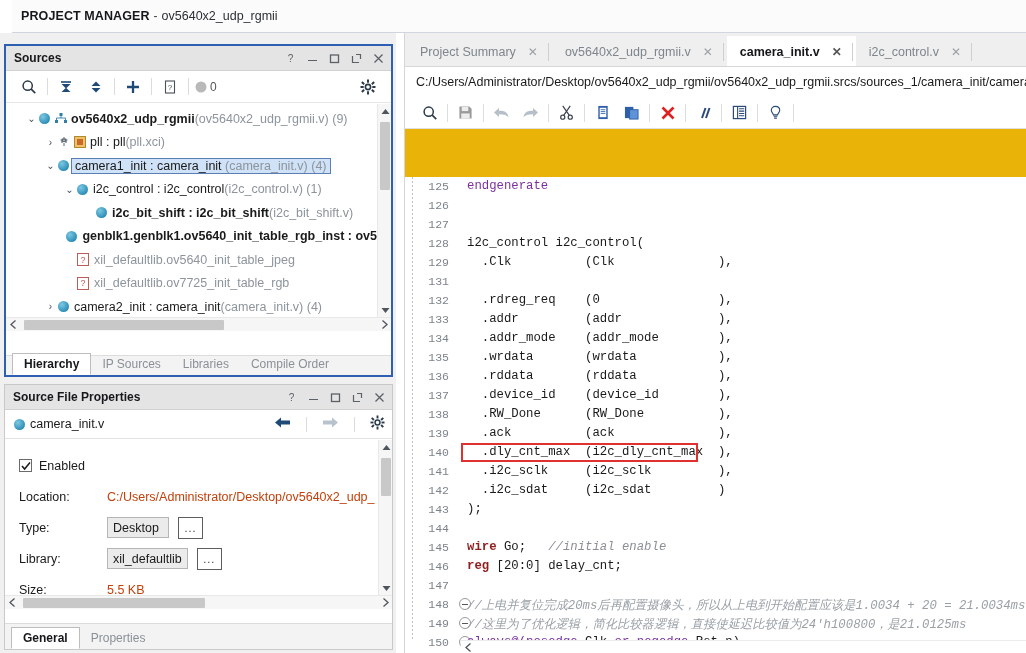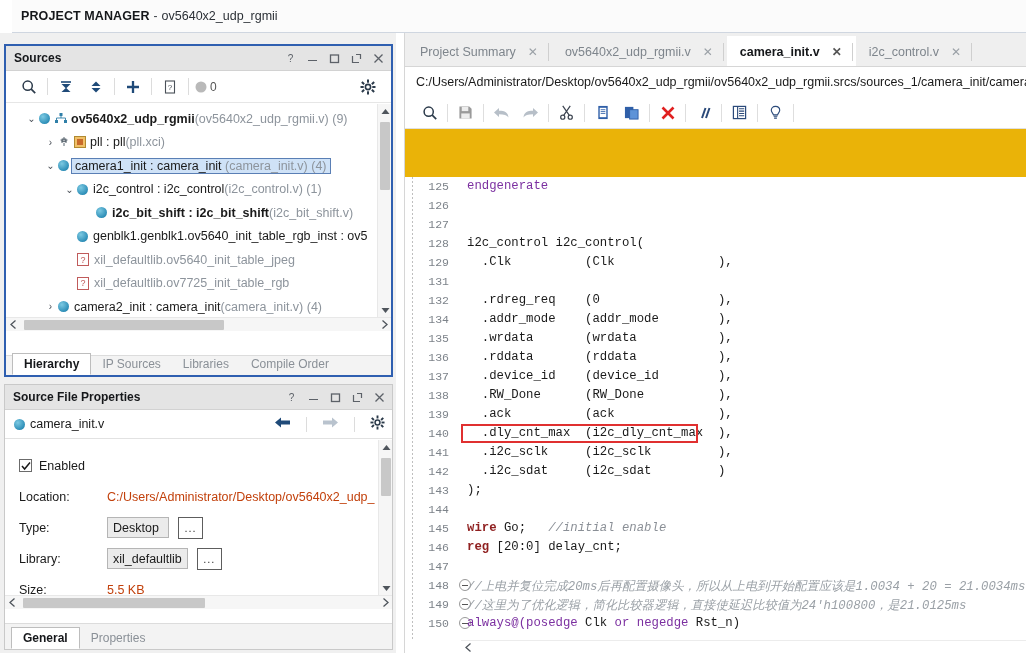--- a/index.html
+++ b/index.html
@@ -301,21 +301,21 @@
               <span style="width:71px;display:inline-block;flex:none;"></span>
               <span class="arrow none">›</span>
               <span class="circ"></span>
               <span class="lbl" style="font-weight:bold">i2c_bit_shift : i2c_bit_shift</span>
               <span class="dim"> (i2c_bit_shift.v)</span>
             </div>
             <div class="trow">
               <span style="width:52px;display:inline-block;flex:none;"></span>
               <span class="arrow none">›</span>
               <span class="circ"></span>
-              <span class="lbl" style="font-weight:normal">genblk1.genblk1.ov5640_init_table_rgb_inst : ov5</span>
+              <span class="lbl" style="font-weight:bold">genblk1.genblk1.ov5640_init_table_rgb_inst : ov5</span>
             </div>
             <div class="trow">
               <span style="width:52px;display:inline-block;flex:none;"></span>
               <span class="arrow none">›</span>
               <span class="qbox">?</span>
               <span class="dim">xil_defaultlib.ov5640_init_table_jpeg</span>
             </div>
             <div class="trow">
               <span style="width:52px;display:inline-block;flex:none;"></span>
               <span class="arrow none">›</span>
@@ -633,20 +633,24 @@
             <span class="ctext"><span>  .Clk          (Clk              ),</span></span>
           </div>
           <div class="cline">
             <span class="lnum">131</span>
           </div>
           <div class="cline">
             <span class="lnum">132</span>
             <span class="ctext"><span>  .rdreg_req    (0                ),</span></span>
           </div>
           <div class="cline">
+            <span class="lnum">133</span>
+            <span class="ctext"><span>  .addr         (addr             ),</span></span>
+          </div>
+          <div class="cline">
             <span class="lnum">134</span>
             <span class="ctext"><span>  .addr_mode    (addr_mode        ),</span></span>
           </div>
           <div class="cline">
             <span class="lnum">135</span>
             <span class="ctext"><span>  .wrdata       (wrdata           ),</span></span>
           </div>
           <div class="cline">
             <span class="lnum">136</span>
             <span class="ctext"><span>  .rddata       (rddata           ),</span></span>

